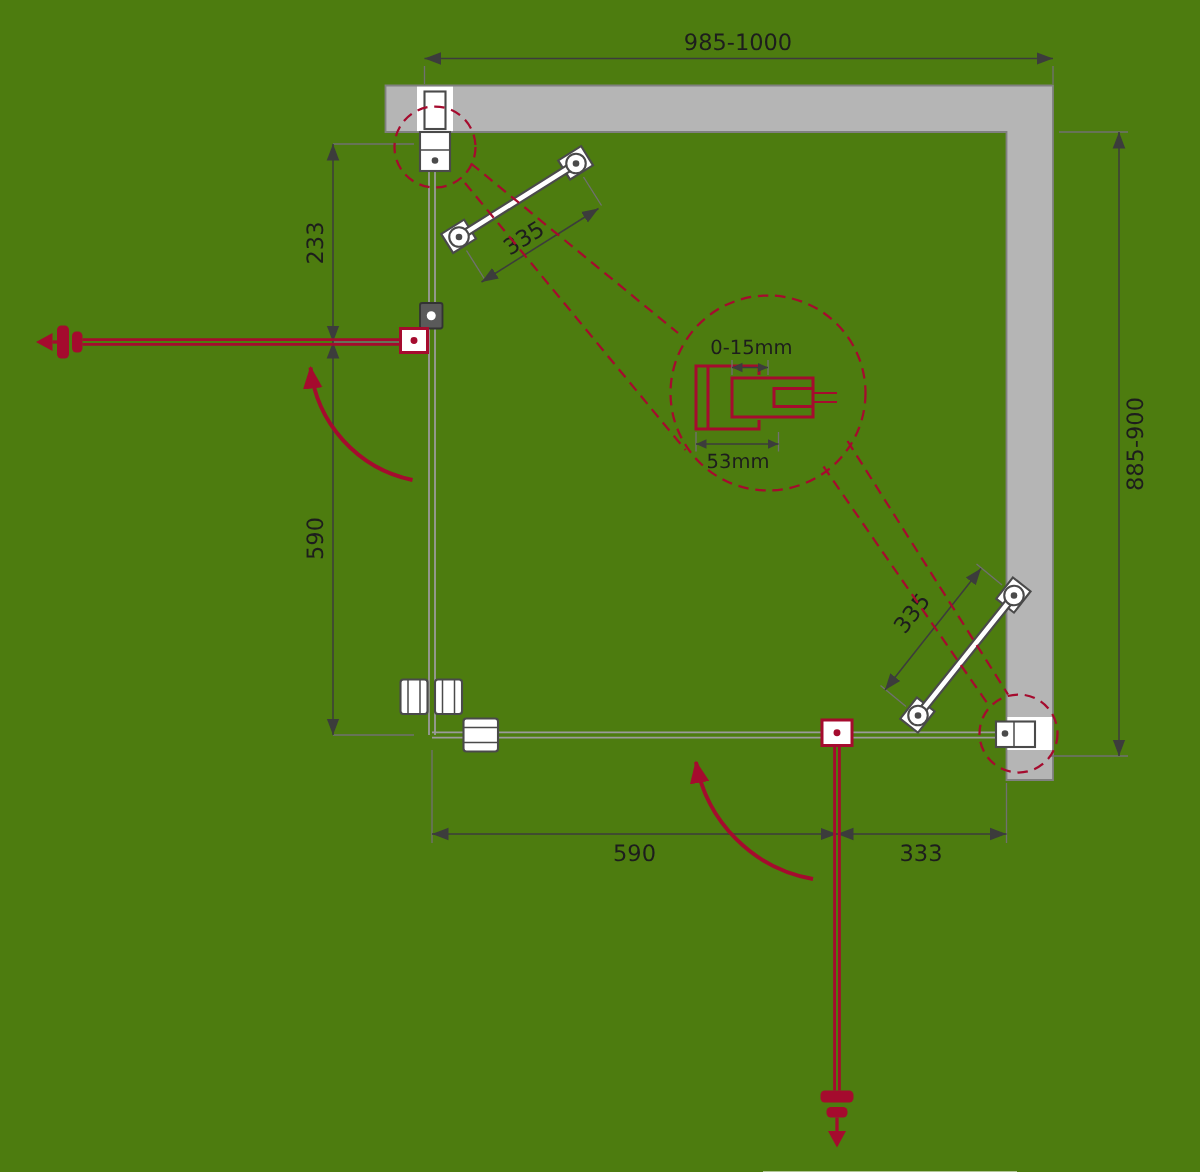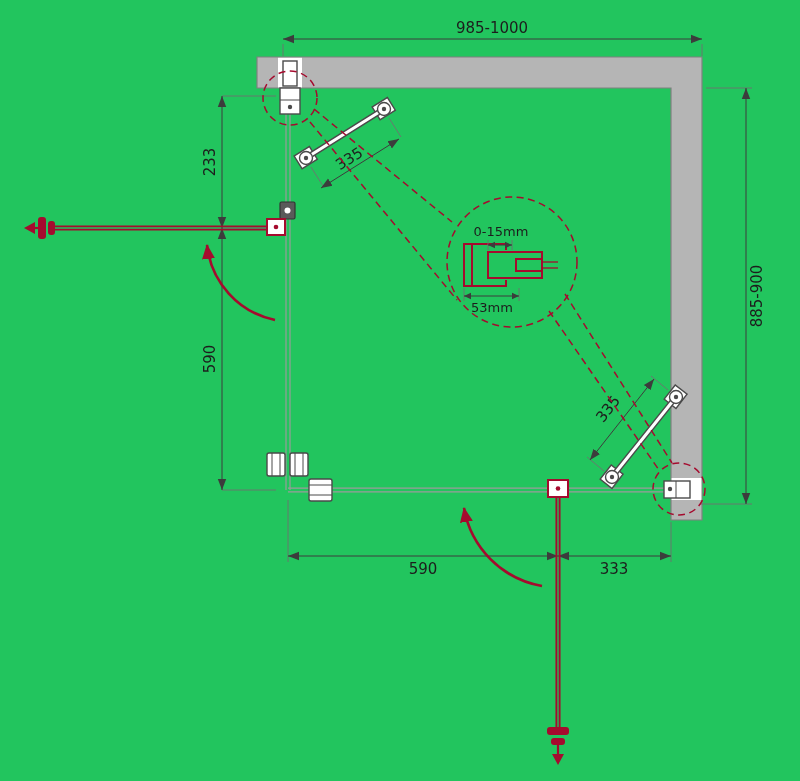--- a/index.html
+++ b/index.html
@@ -3,21 +3,21 @@
 <meta charset="utf-8">
 <style>
   :root{
     --red:#A50B2E;
     --wall:#B5B5B5;
     --wallstroke:#808080;
     --ink:#3C3C3C;
     --glass:#9B9B9B;
   }
   html,body{margin:0;padding:0;background:#fff;}
-  .stage{position:relative;width:800px;height:781px;background:#22c55e;overflow:hidden;}
+  .stage{position:relative;width:800px;height:781px;background:#4d7c0f;overflow:hidden;}
   svg{display:block;}
   text{font-family:"DejaVu Sans","Liberation Sans",sans-serif;}
   .ext{stroke:#707070;stroke-width:.9;fill:none}
   .dim{stroke:var(--ink);stroke-width:1;fill:none}
   .t{font-size:15px;fill:#1d1d1d}
   .ts{font-size:13px;fill:#1d1d1d}
   .glassl{stroke:var(--glass);stroke-width:1.2;fill:none}
   .metal{fill:#fff;stroke:#4a4a4a;stroke-width:1.4}
   .mline{stroke:#4a4a4a;stroke-width:1;fill:none}
   .armcore{stroke:#4a4a4a;stroke-width:6;fill:none;stroke-linecap:round}

